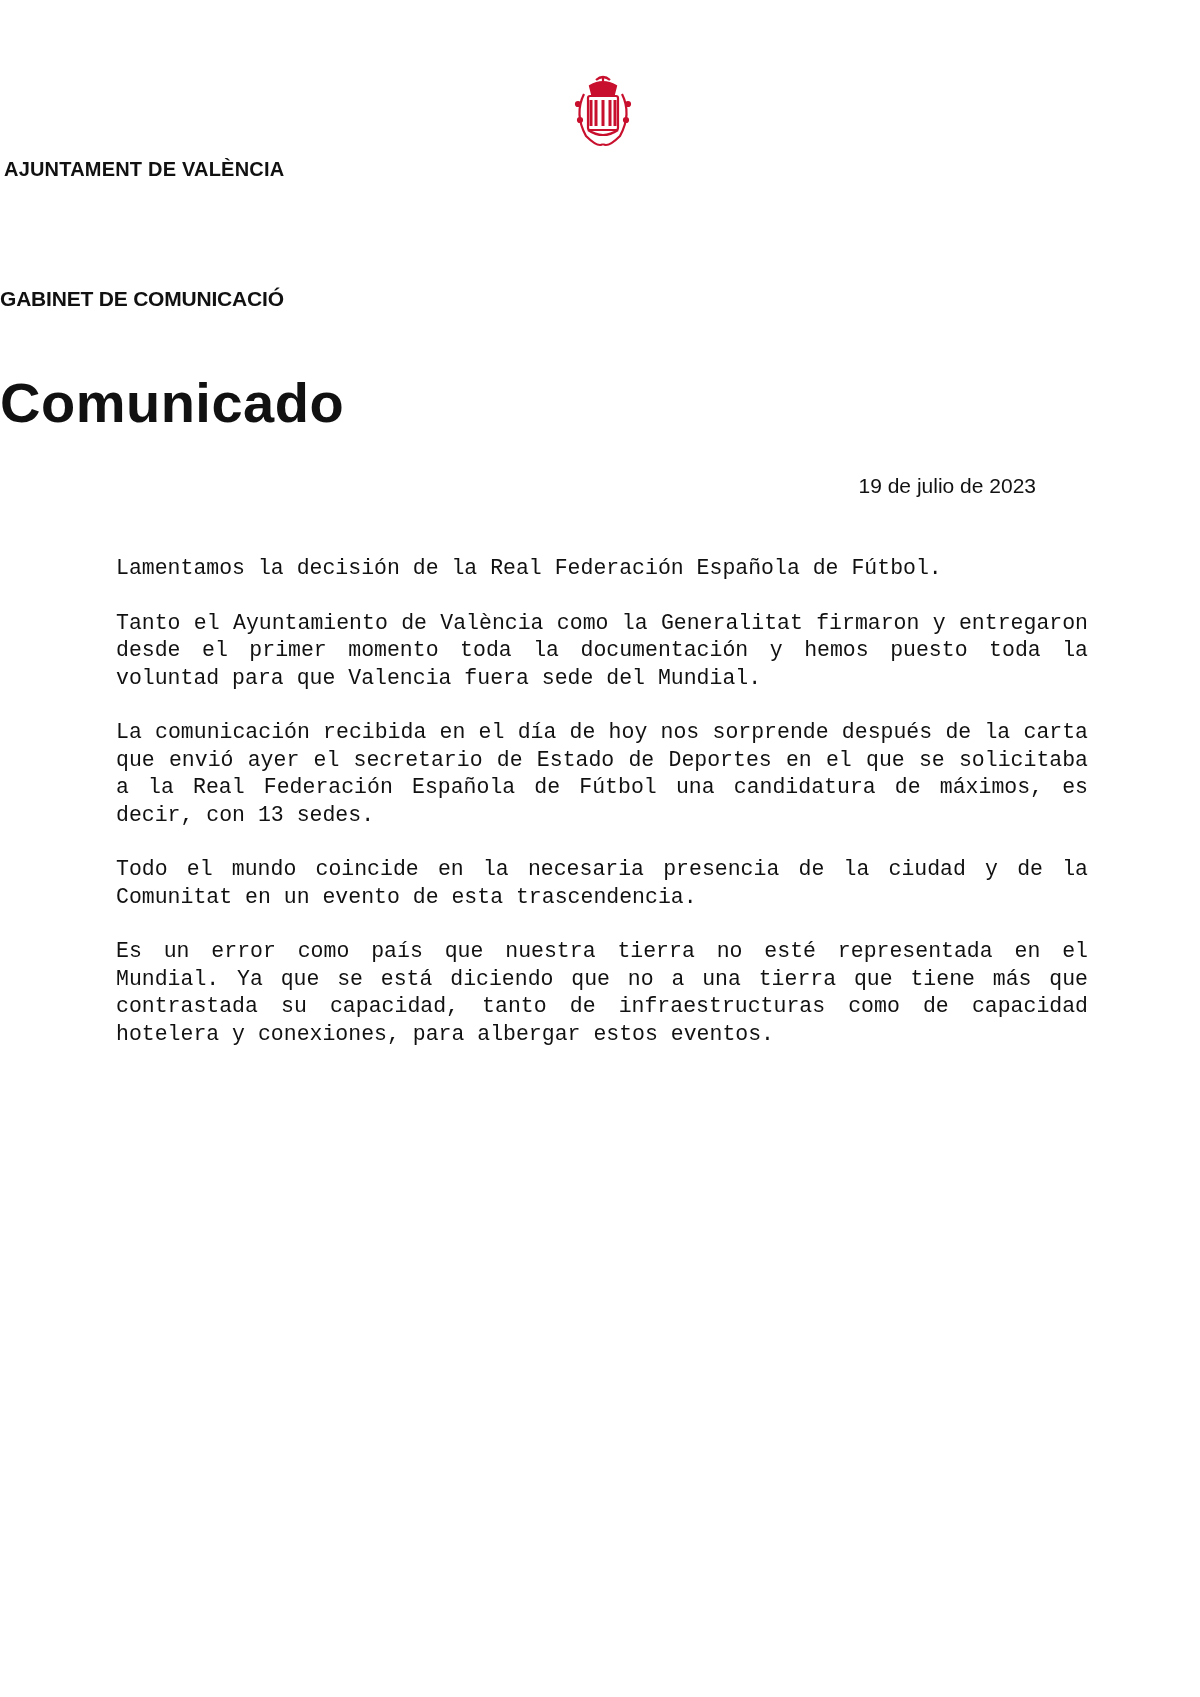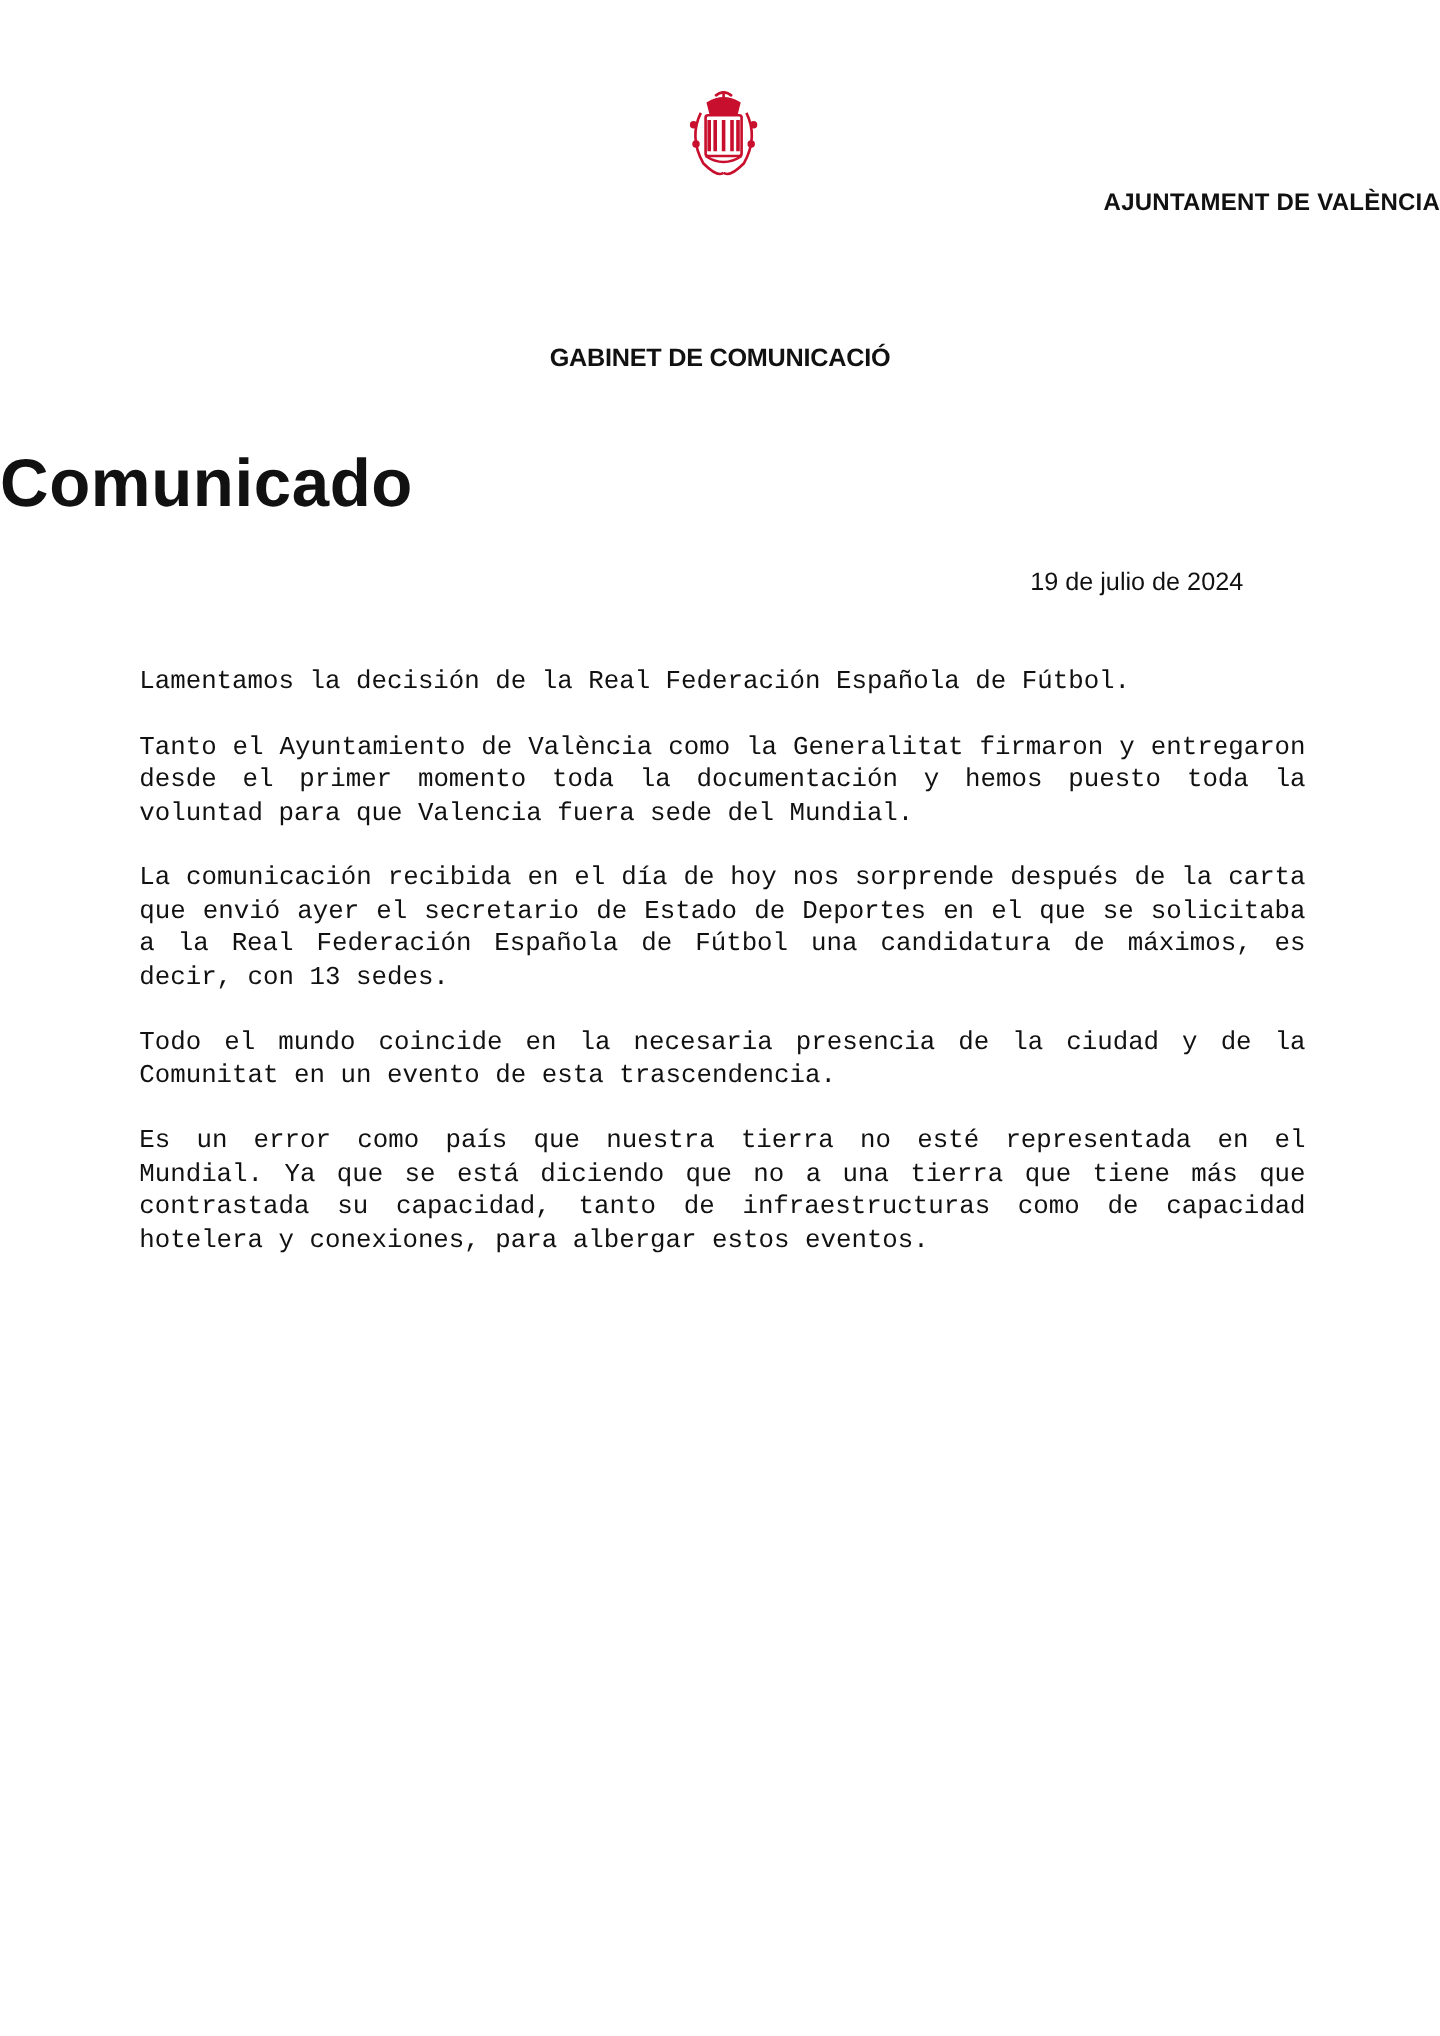--- a/index.html
+++ b/index.html
@@ -2,25 +2,25 @@
 <html><head>
   <meta charset="utf-8">
   <style>
     html, body { margin: 0; padding: 0; background: #ffffff; }
     body {
       width: 1200px; height: 1697px; position: relative; overflow: hidden;
       font-family: "Liberation Sans", sans-serif; color: #111111;
     }
     .logo { position: absolute; left: 568px; top: 74px; width: 70px; height: 80px; }
     .org {
-      position: absolute; top: 158px; left: 0; width: 1200px; text-align: right;
+      position: absolute; top: 158px; left: 0; width: 1200px; text-align: left;
       font-weight: bold; font-size: 20px; letter-spacing: 0.2px; padding-left: 4px; box-sizing: border-box;
     }
     .dept {
-      position: absolute; top: 287px; left: 0; width: 1200px; text-align: center;
+      position: absolute; top: 287px; left: 0; width: 1200px; 
       font-weight: bold; font-size: 21px; letter-spacing: -0.2px;
     }
     .title {
       position: absolute; top: 370px; left: 0; width: 1200px; text-align: left;
       font-weight: bold; font-size: 56px; letter-spacing: 0.5px;
     }
     .date {
       position: absolute; top: 474px; right: 164px; font-size: 21px;
     }
     .body-text {
@@ -47,21 +47,21 @@
       <circle cx="60" cy="30" r="2" fill="#c8102e"></circle>
       <circle cx="12" cy="46" r="2" fill="#c8102e"></circle>
       <circle cx="58" cy="46" r="2" fill="#c8102e"></circle>
     </g>
   </svg>
 </div>
 
 <div class="org">AJUNTAMENT DE VALÈNCIA</div>
 <div class="dept">GABINET DE COMUNICACIÓ</div>
 <div class="title">Comunicado</div>
-<div class="date">19 de julio de 2024</div>
+<div class="date">19 de julio de 2023</div>
 
 <div class="body-text">
   <p>Lamentamos la decisión de la Real Federación Española de Fútbol.</p>
   <p>Tanto el Ayuntamiento de València como la Generalitat firmaron y entregaron desde el primer momento toda la documentación y hemos puesto toda la voluntad para que Valencia fuera sede del Mundial.</p>
   <p>La comunicación recibida en el día de hoy nos sorprende después de la carta que envió ayer el secretario de Estado de Deportes en el que se solicitaba a la Real Federación Española de Fútbol una candidatura de máximos, es decir, con 13 sedes.</p>
   <p>Todo el mundo coincide en la necesaria presencia de la ciudad y de la Comunitat en un evento de esta trascendencia.</p>
   <p>Es un error como país que nuestra tierra no esté representada en el Mundial. Ya que se está diciendo que no a una tierra que tiene más que contrastada su capacidad, tanto de infraestructuras como de capacidad hotelera y conexiones, para albergar estos eventos.</p>
 </div>
 
 </body></html>

